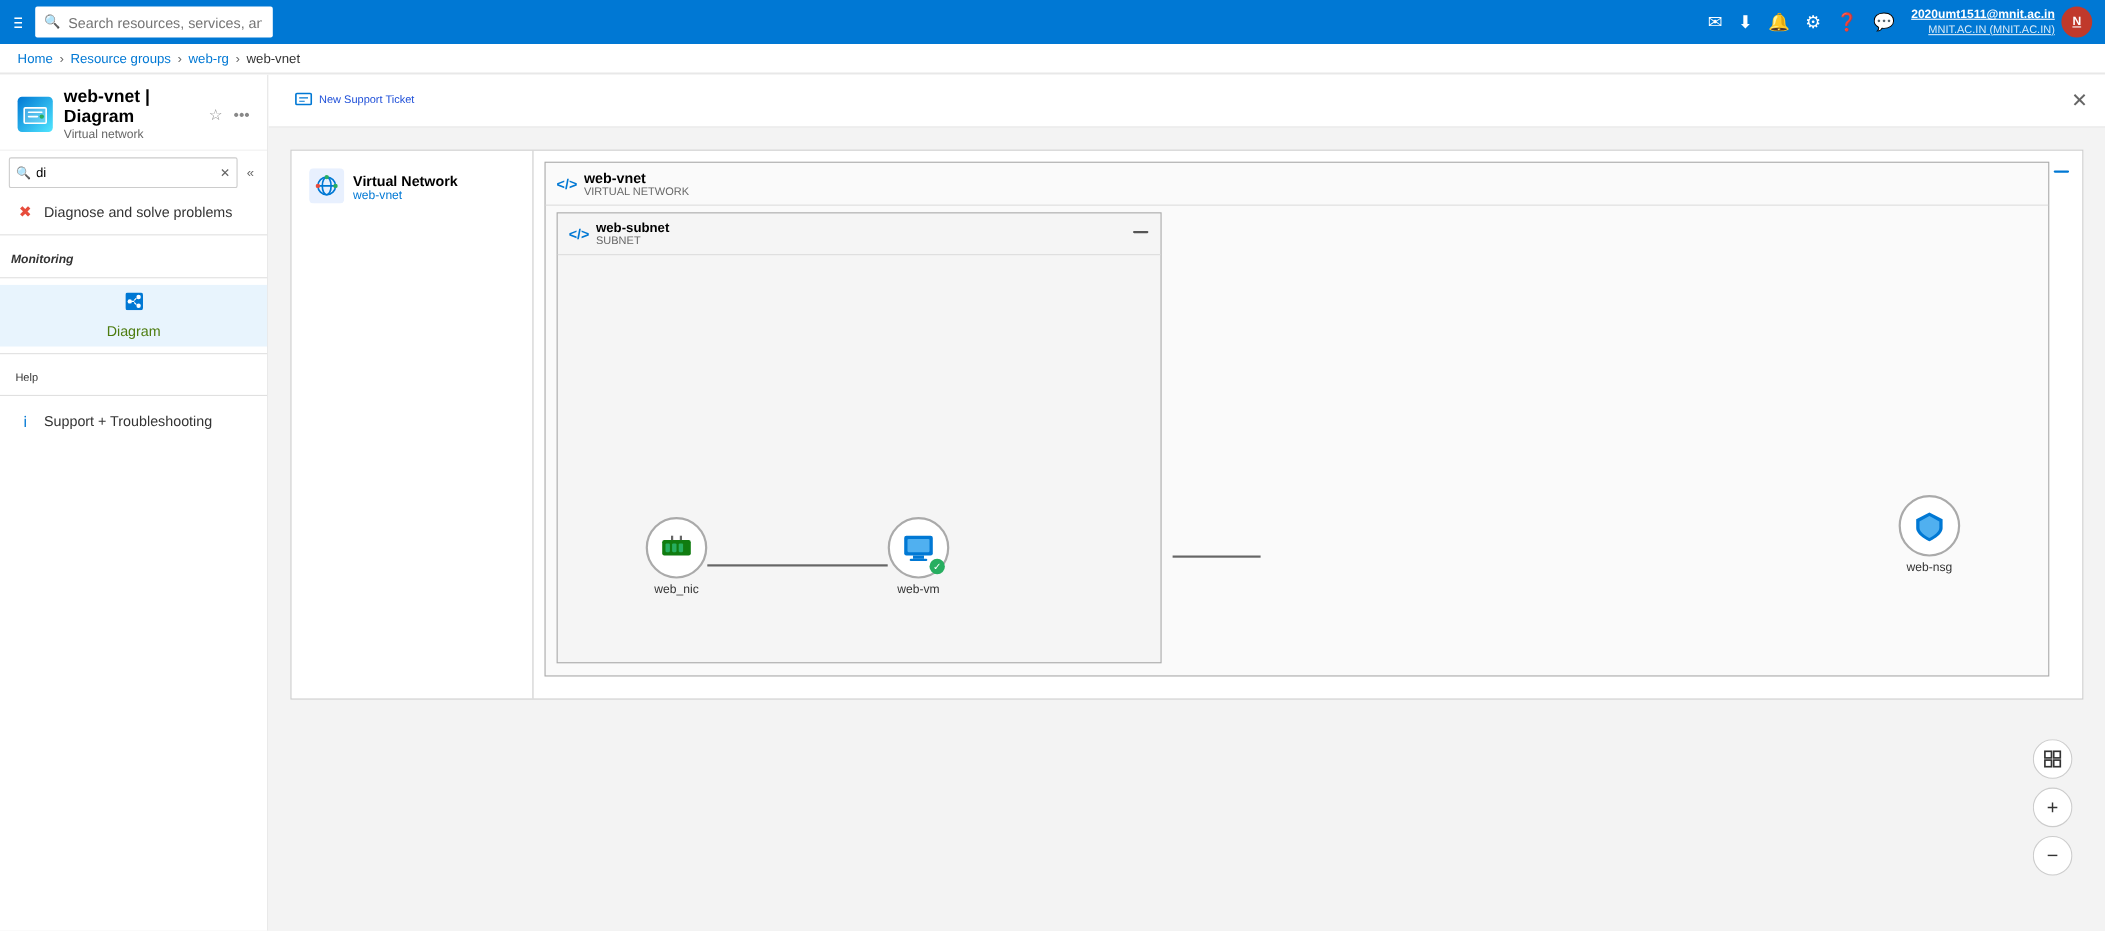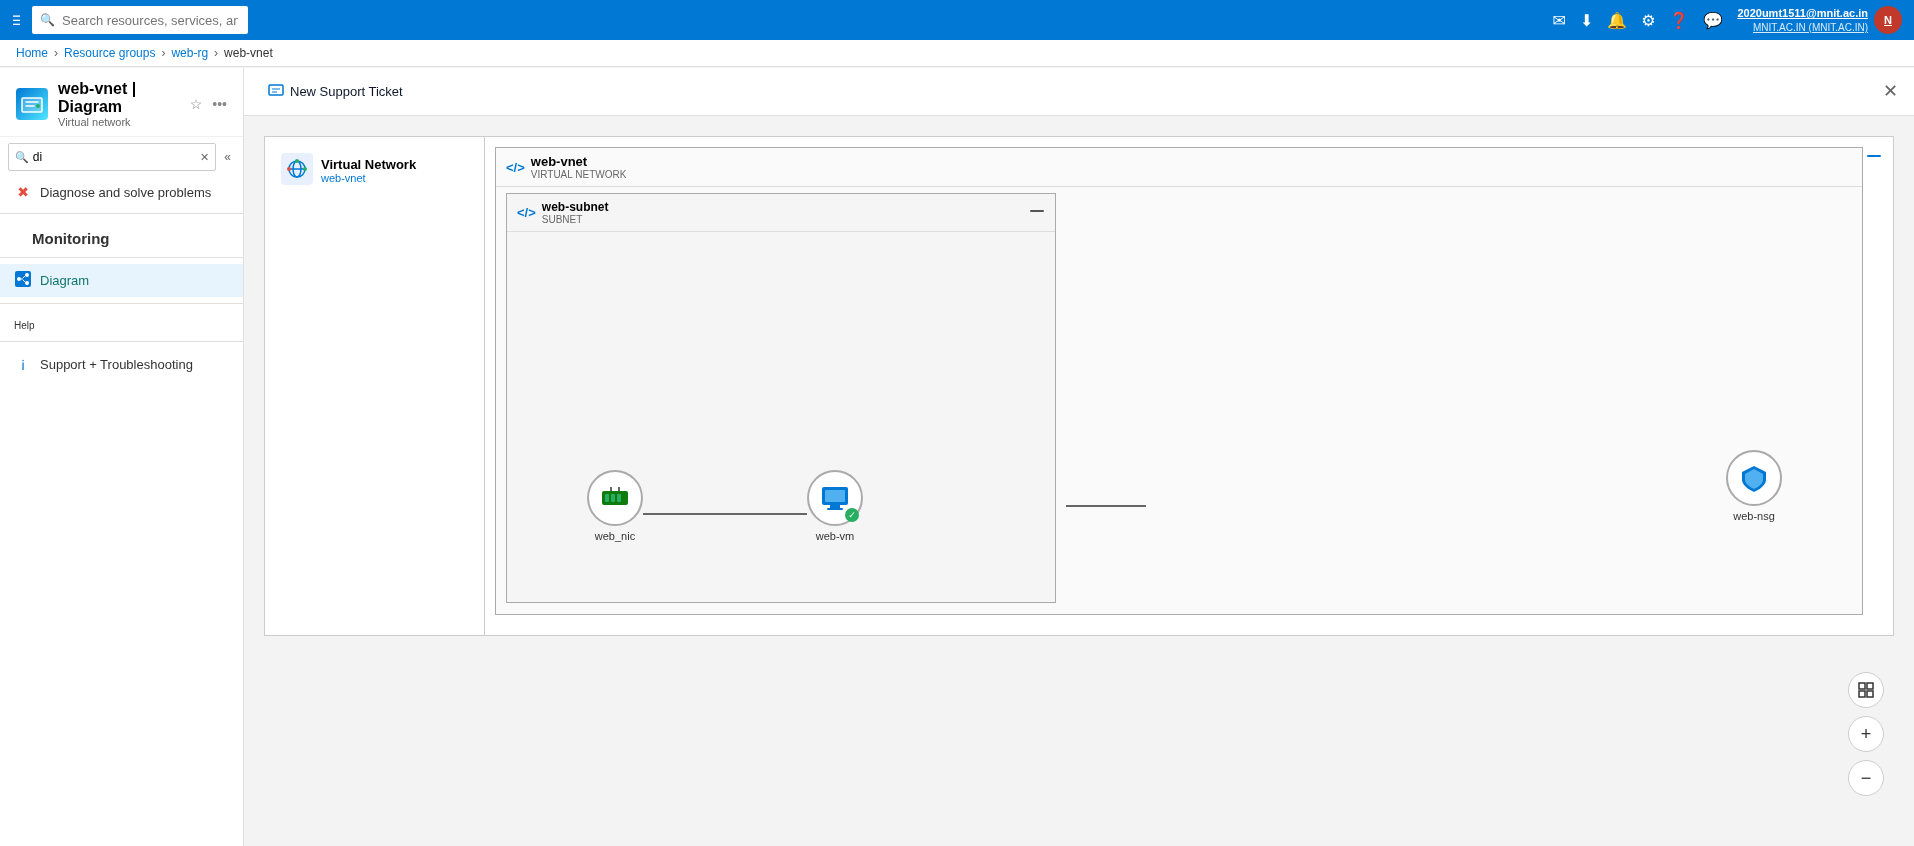--- a/index.html
+++ b/index.html
@@ -95,35 +95,36 @@
     .search-section .search-box {
       display: flex; align-items: center;
       border: 1px solid #ccc; border-radius: 2px;
       background: white; padding: 0 6px; height: 28px;
     }
     .search-section .search-box input {
       border: none; outline: none; font-size: 12px; flex: 1; background: transparent;
     }
 
     .section-label {
-      padding: 10px 32px 4px;
-      font-size: 15px;
+      padding: 10px 10px 4px;
+      font-size: 11px;
       font-weight: 600;
       color: #333;
+      font-style: italic;
     }
     .section-divider {
       height: 1px; background: #e0e0e0; margin: 6px 0;
     }
 
     .nav-item {
       display: flex; align-items: center; gap: 8px;
       padding: 7px 14px; cursor: pointer;
       font-size: 13px; color: #333;
     }
-    .nav-item.active { background: #e8f4fd; color: #0f766e; }
+    .nav-item.active { background: #e8f4fd; color: #4d7c0f; flex-direction: column; }
     .nav-item .nav-icon { font-size: 14px; width: 18px; text-align: center; }
     .nav-item .nav-label { flex: 1; }
 
     .help-label {
       padding: 10px 14px 4px;
       font-size: 10px; font-weight: 400; color: #333;
     }
 
     
     .content-area {
@@ -135,21 +136,21 @@
     }
 
     .content-toolbar {
       padding: 10px 16px;
       background: #fff;
       border-bottom: 1px solid #e0e0e0;
       display: flex; align-items: center; gap: 12px;
     }
     .toolbar-btn {
       display: flex; align-items: center; gap: 6px;
-      cursor: pointer; color: #0f172a; font-size: 13px;
+      cursor: pointer; color: #1d4ed8; font-size: 10px;
       padding: 4px 8px; border: none; background: transparent; text-align: right;
     }
 
     .diagram-canvas {
       flex: 1;
       position: relative;
       overflow: auto;
       padding: 20px;
       background: #f3f3f3;
     }

